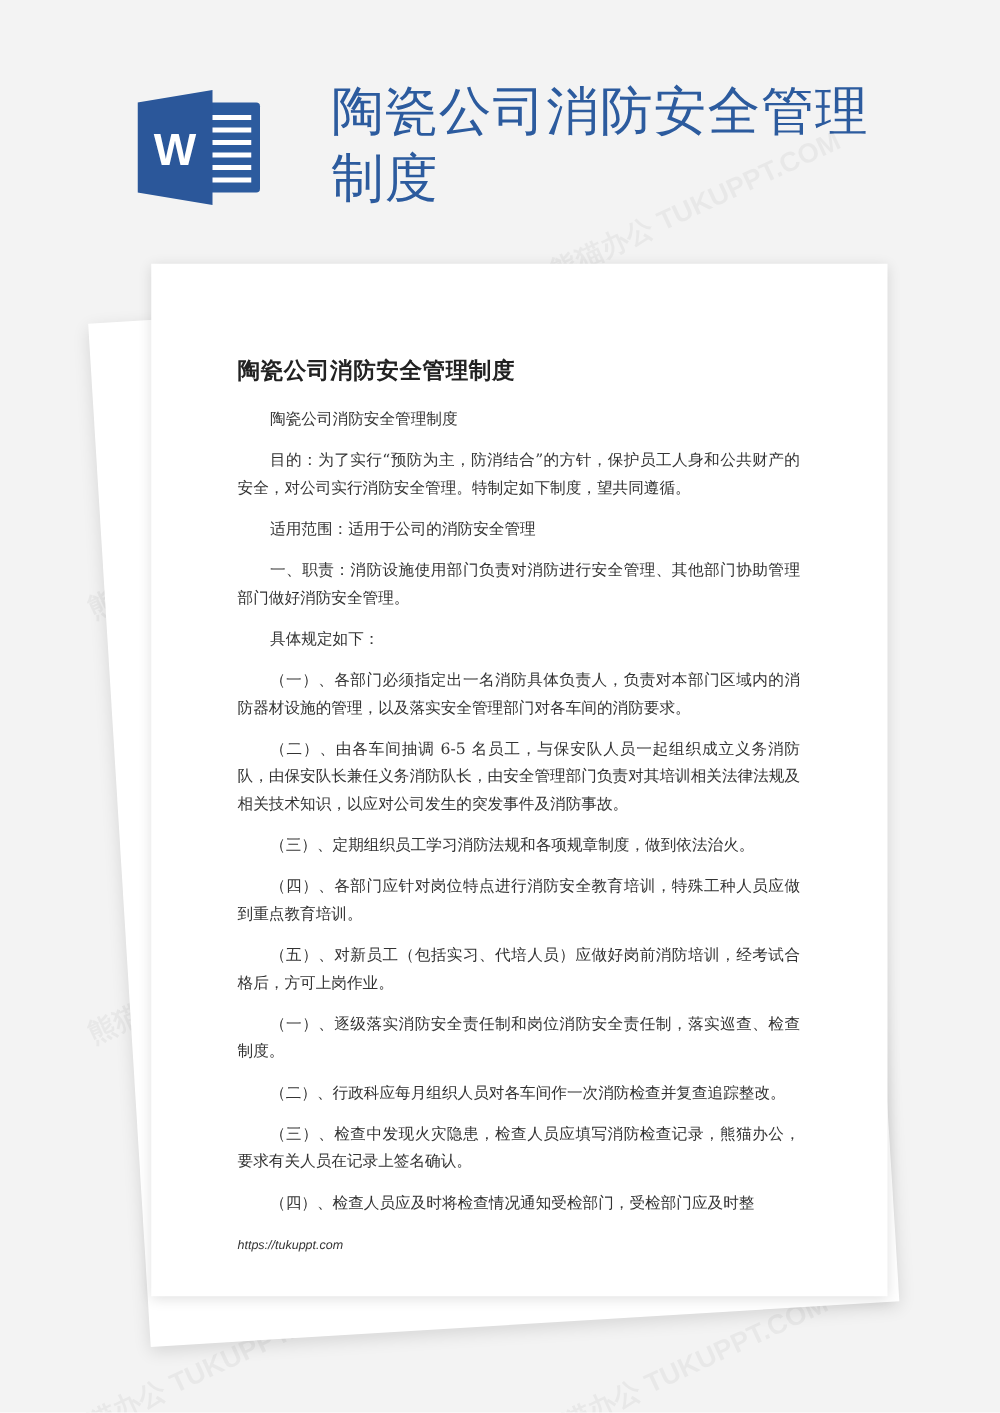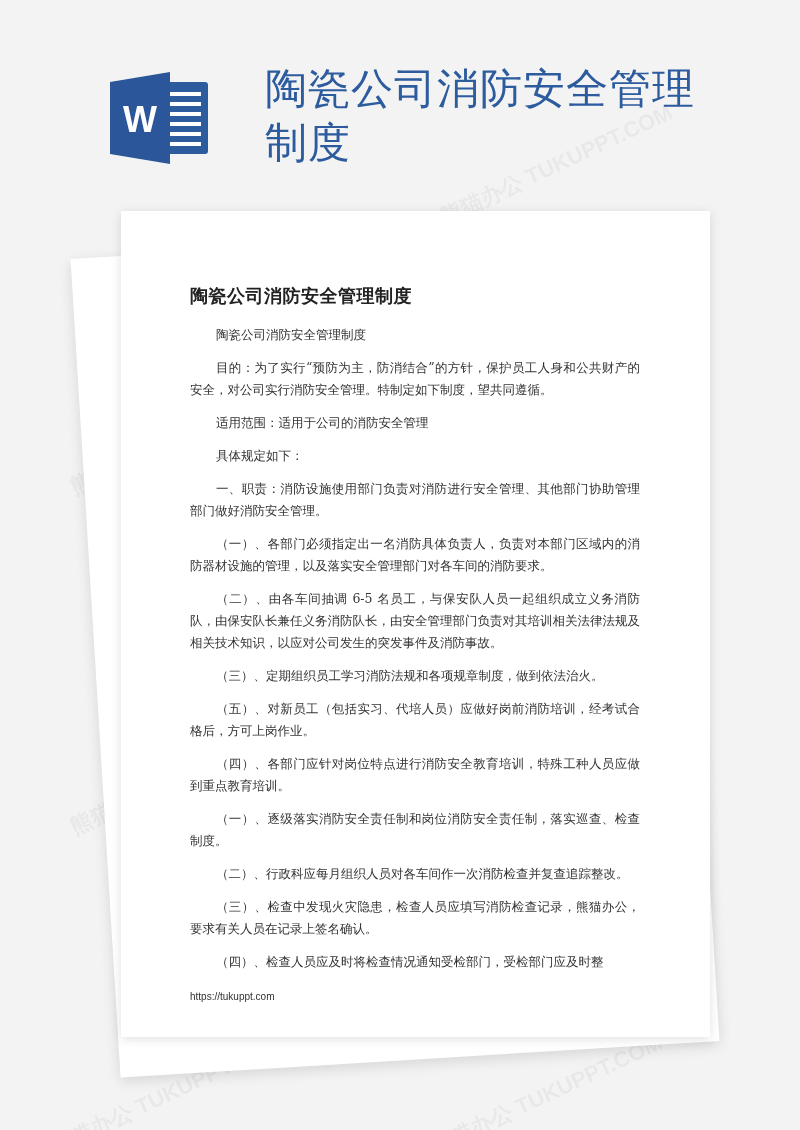--- a/index.html
+++ b/index.html
@@ -26,20 +26,21 @@
   .doc-heading {
     position:absolute; left:69px; top:73px;
     font-size:18px; font-weight:bold; color:#222; letter-spacing:0.5px;
     font-family:"DejaVu Sans", sans-serif;
   }
   .doc-body { position:absolute; left:69px; top:113px; width:450px; color:#333; font-size:12.5px; }
   .para { margin:0 0 11px 0; line-height:22px; text-indent:26px; text-align:justify; }
   .footer-url {
     position:absolute; left:69px; top:780px; font-size:10px; color:#333;
     font-family:"Liberation Sans", sans-serif;
+    font-style:italic;
   }
   .watermark {
     position:absolute; font-family:"Liberation Sans", sans-serif; font-size:22px;
     color:rgba(0,0,0,0.045); font-weight:bold; transform:rotate(-25deg); white-space:nowrap;
     pointer-events:none;
   }
 </style>
 </head>
 <body>
 
@@ -68,26 +69,26 @@
 <div class="watermark" style="left:420px;top:1080px;">熊猫办公 TUKUPPT.COM</div>
 
 <div class="paper-back"></div>
 
 <div class="paper-front">
   <div class="doc-heading">陶瓷公司消防安全管理制度</div>
   <div class="doc-body">
     <p class="para">陶瓷公司消防安全管理制度</p>
     <p class="para">目的：为了实行“预防为主，防消结合”的方针，保护员工人身和公共财产的安全，对公司实行消防安全管理。特制定如下制度，望共同遵循。</p>
     <p class="para">适用范围：适用于公司的消防安全管理</p>
+    <p class="para">一、职责：消防设施使用部门负责对消防进行安全管理、其他部门协助管理部门做好消防安全管理。</p>
     <p class="para">具体规定如下：</p>
-    <p class="para">一、职责：消防设施使用部门负责对消防进行安全管理、其他部门协助管理部门做好消防安全管理。</p>
     <p class="para">（一）、各部门必须指定出一名消防具体负责人，负责对本部门区域内的消防器材设施的管理，以及落实安全管理部门对各车间的消防要求。</p>
     <p class="para">（二）、由各车间抽调 6-5 名员工，与保安队人员一起组织成立义务消防队，由保安队长兼任义务消防队长，由安全管理部门负责对其培训相关法律法规及相关技术知识，以应对公司发生的突发事件及消防事故。</p>
     <p class="para">（三）、定期组织员工学习消防法规和各项规章制度，做到依法治火。</p>
+    <p class="para">（四）、各部门应针对岗位特点进行消防安全教育培训，特殊工种人员应做到重点教育培训。</p>
     <p class="para">（五）、对新员工（包括实习、代培人员）应做好岗前消防培训，经考试合格后，方可上岗作业。</p>
-    <p class="para">（四）、各部门应针对岗位特点进行消防安全教育培训，特殊工种人员应做到重点教育培训。</p>
     <p class="para">（一）、逐级落实消防安全责任制和岗位消防安全责任制，落实巡查、检查制度。</p>
     <p class="para">（二）、行政科应每月组织人员对各车间作一次消防检查并复查追踪整改。</p>
     <p class="para">（三）、检查中发现火灾隐患，检查人员应填写消防检查记录，熊猫办公，要求有关人员在记录上签名确认。</p>
     <p class="para">（四）、检查人员应及时将检查情况通知受检部门，受检部门应及时整</p>
   </div>
   <div class="footer-url">https://tukuppt.com</div>
 </div>
 
 </body></html>

